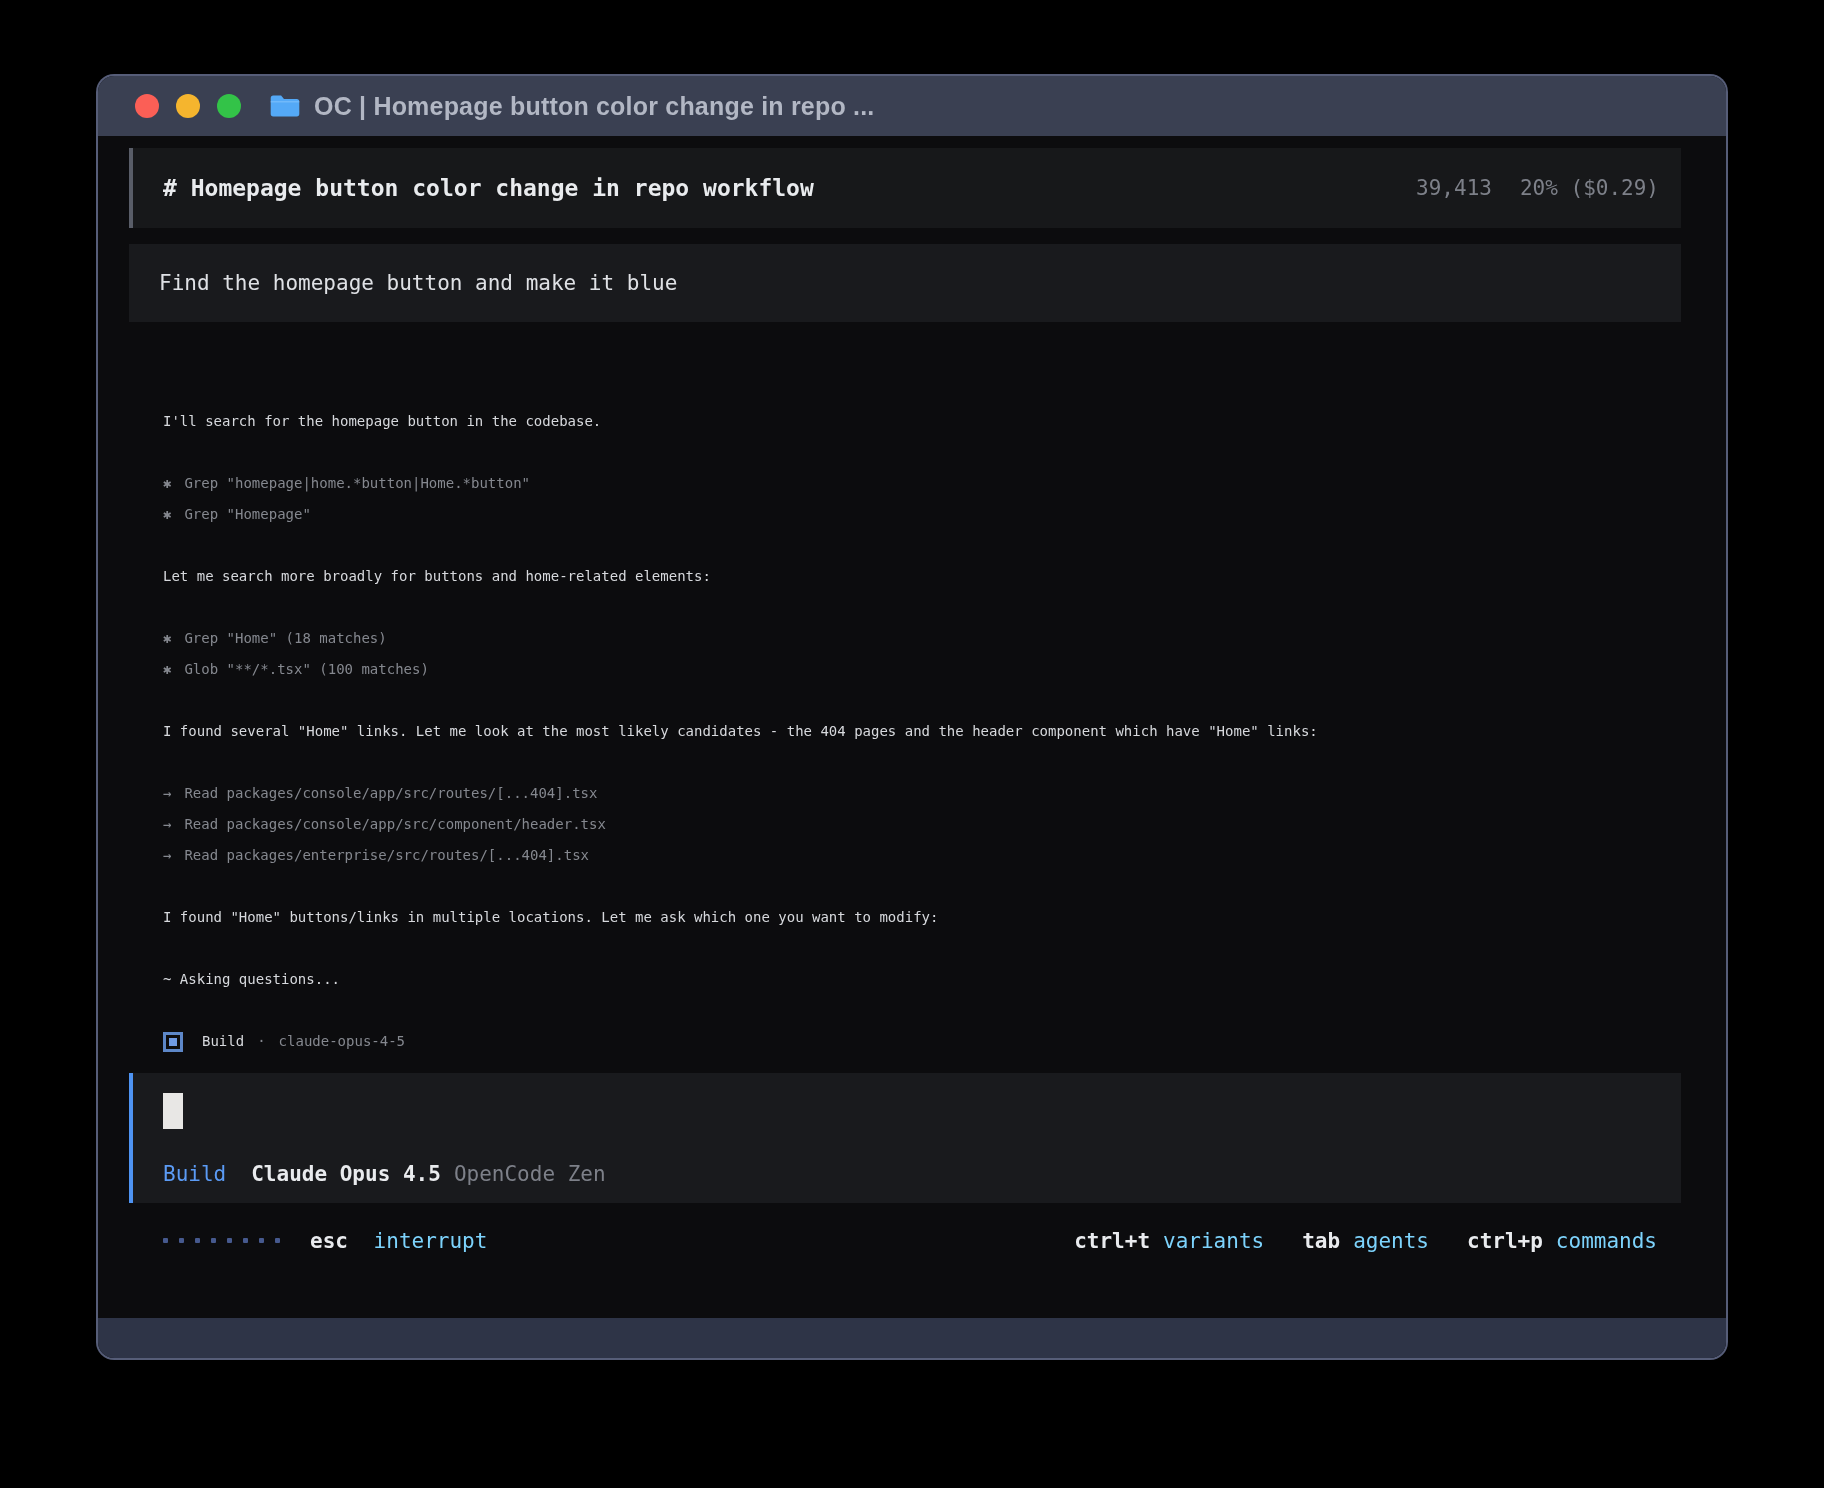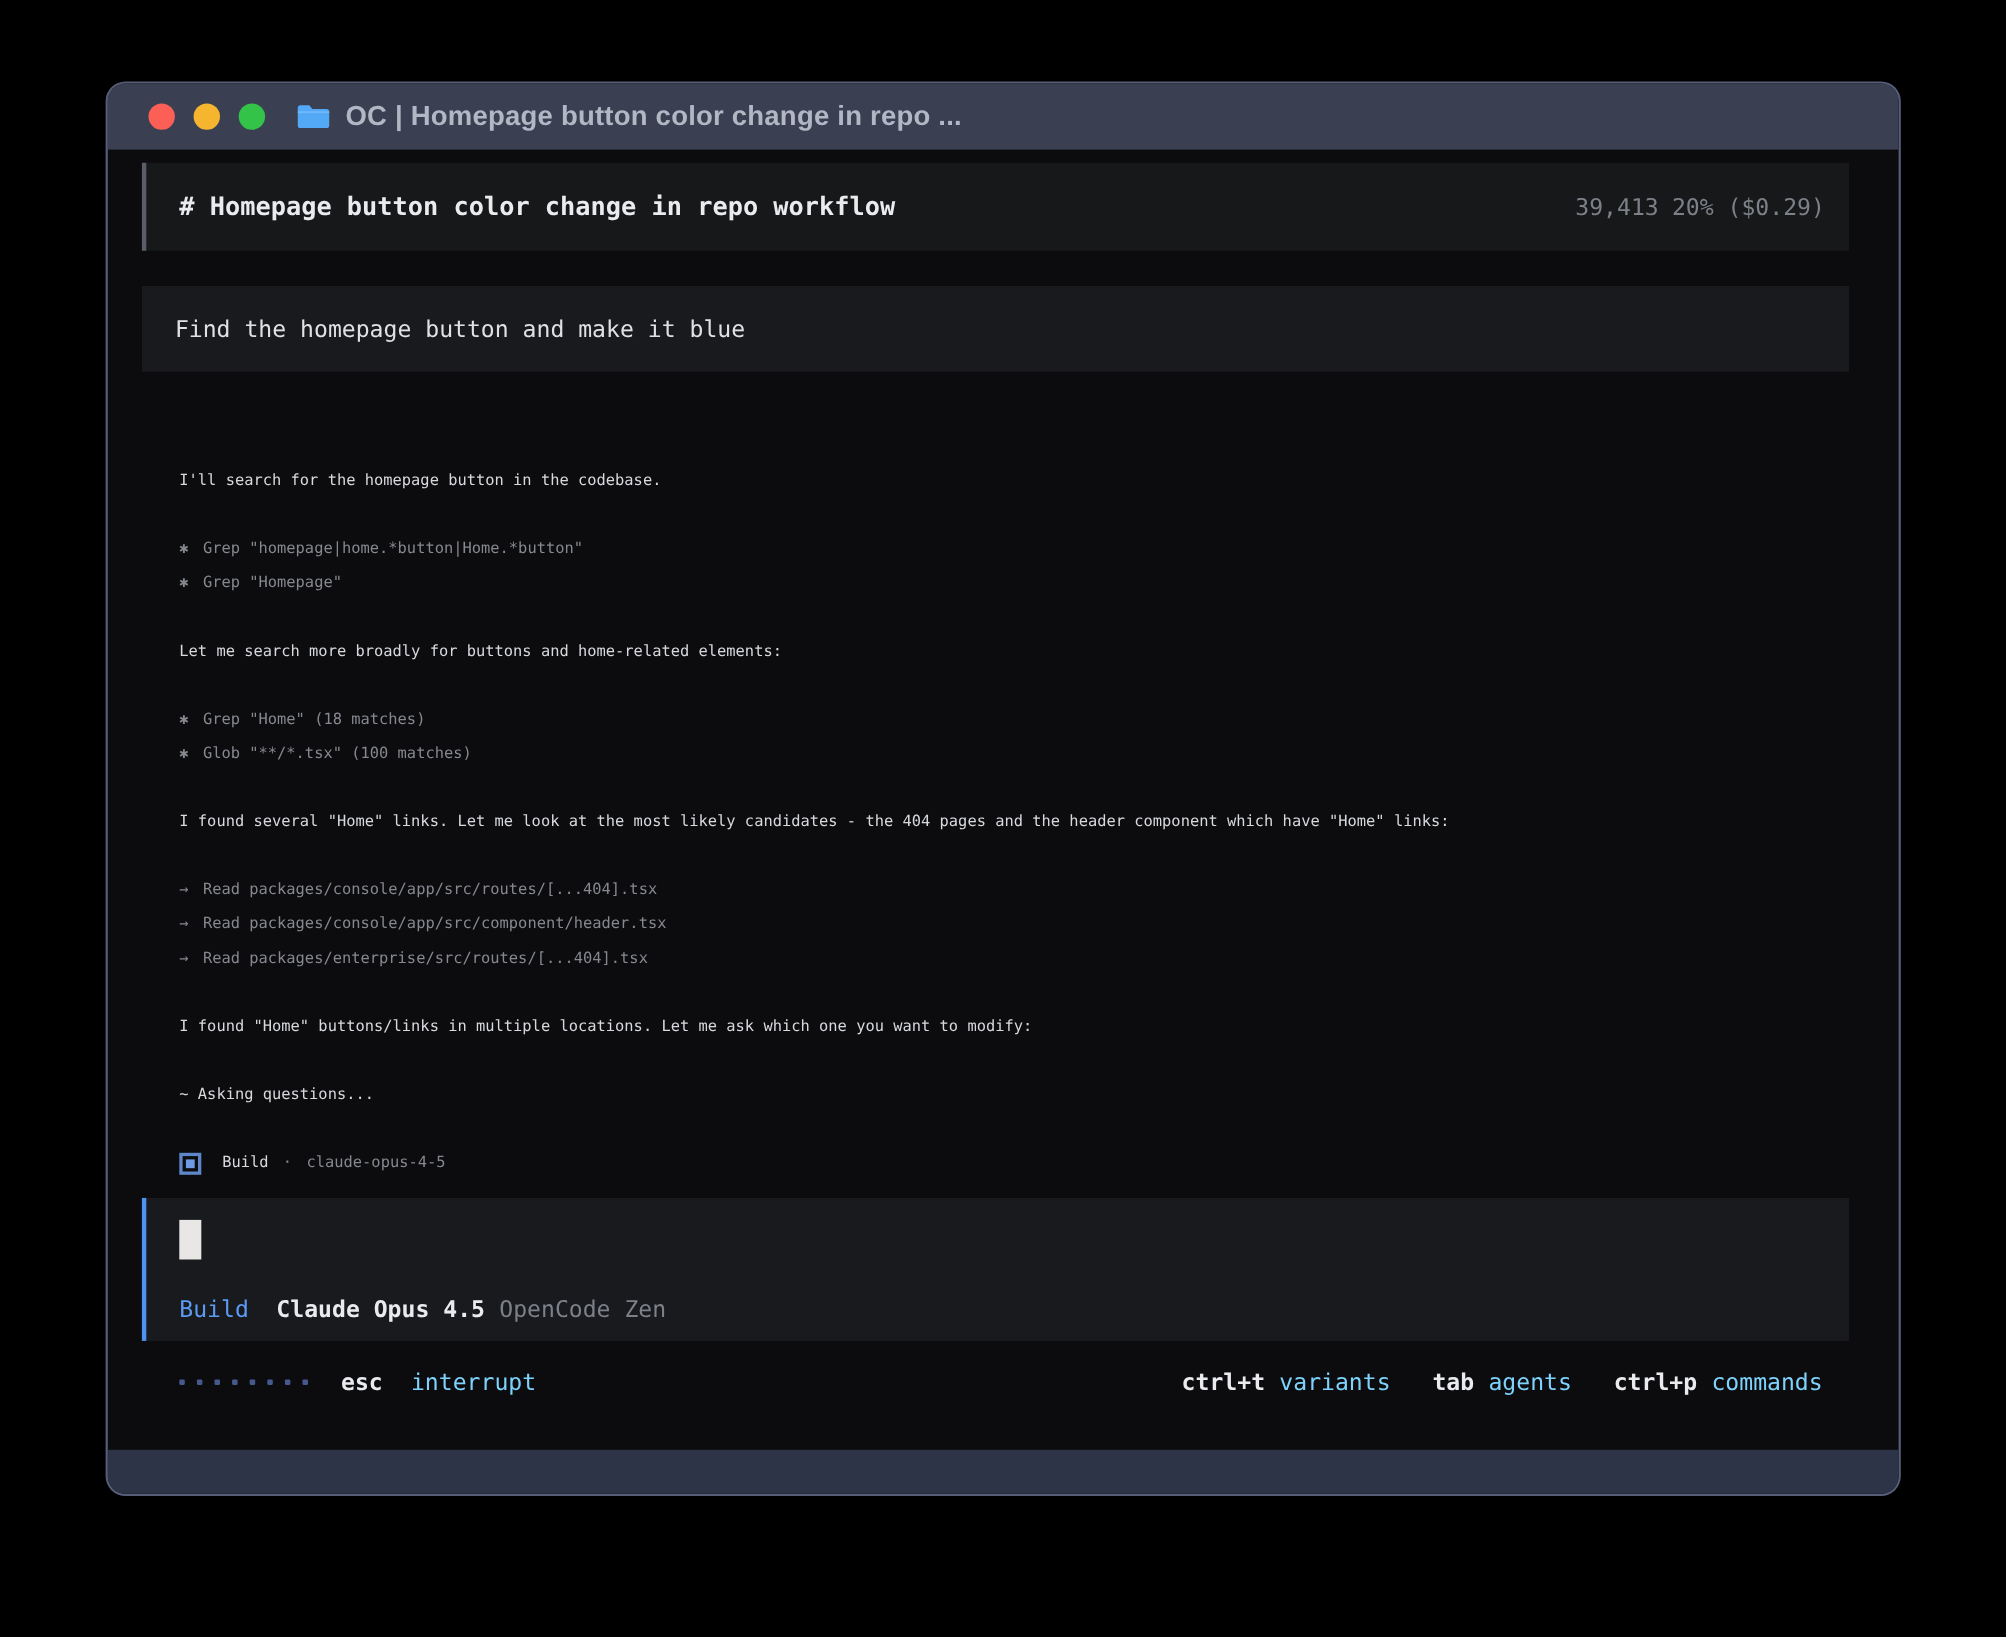--- a/index.html
+++ b/index.html
@@ -32,24 +32,24 @@
   
   .content { flex:1 1 auto; padding:12px 45px 0 31px; display:flex; flex-direction:column; }
 
   .panel { border-left:4px solid #595d68; background:#17181a; }
 
   .header-panel {
     height:80px; display:flex; align-items:center; justify-content:space-between;
     padding:0 22px 0 30px;
   }
   .header-title { font-weight:bold; font-size:23px; color:#e9ebee; }
-  .header-stats { font-size:21px; color:#7d8089; display:flex; gap:12px; }
+  .header-stats { font-size:21px; color:#7d8089; display:flex; gap:28px; }
 
   .user-panel {
-    margin-top:32px; height:78px; background:#191a1d; border-left-color:#4e93f2;
+    margin-top:16px; height:78px; background:#191a1d; border-left-color:#4e93f2;
     display:flex; align-items:center; padding-left:30px;
     font-size:21px; color:#dfe1e5;
   }
 
   .transcript { margin-top:84px; padding-left:34px; font-size:14px; line-height:31px; color:#d7d9dd; }
   .transcript .gap { margin-top:31px; }
   .tool-line { color:#85888f; }
   .tool-line .bullet { display:inline-block; margin-right:13px; }
   .para.wrap { max-width:1280px; }
   .agent-line { display:flex; align-items:center; }

